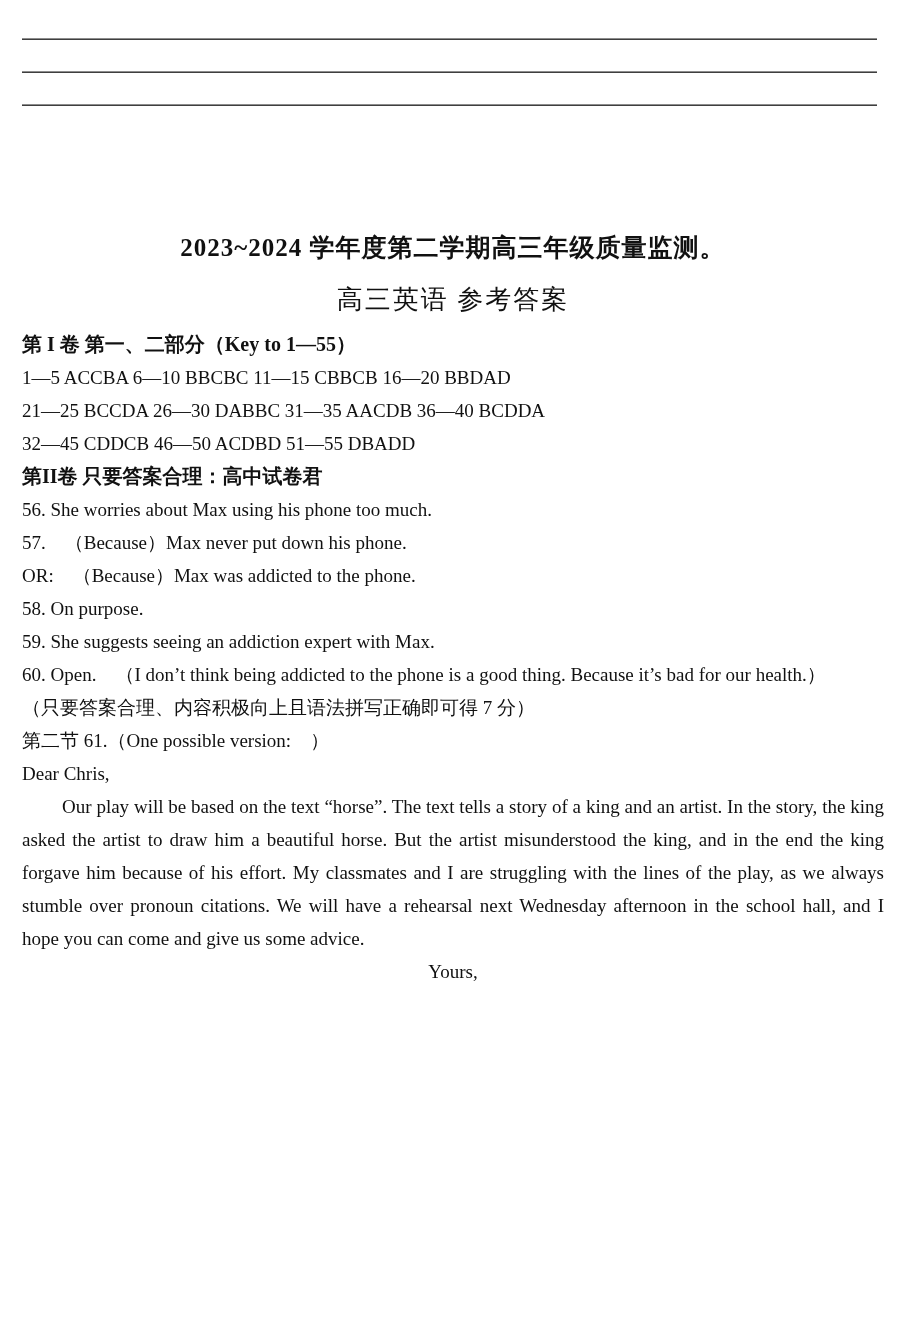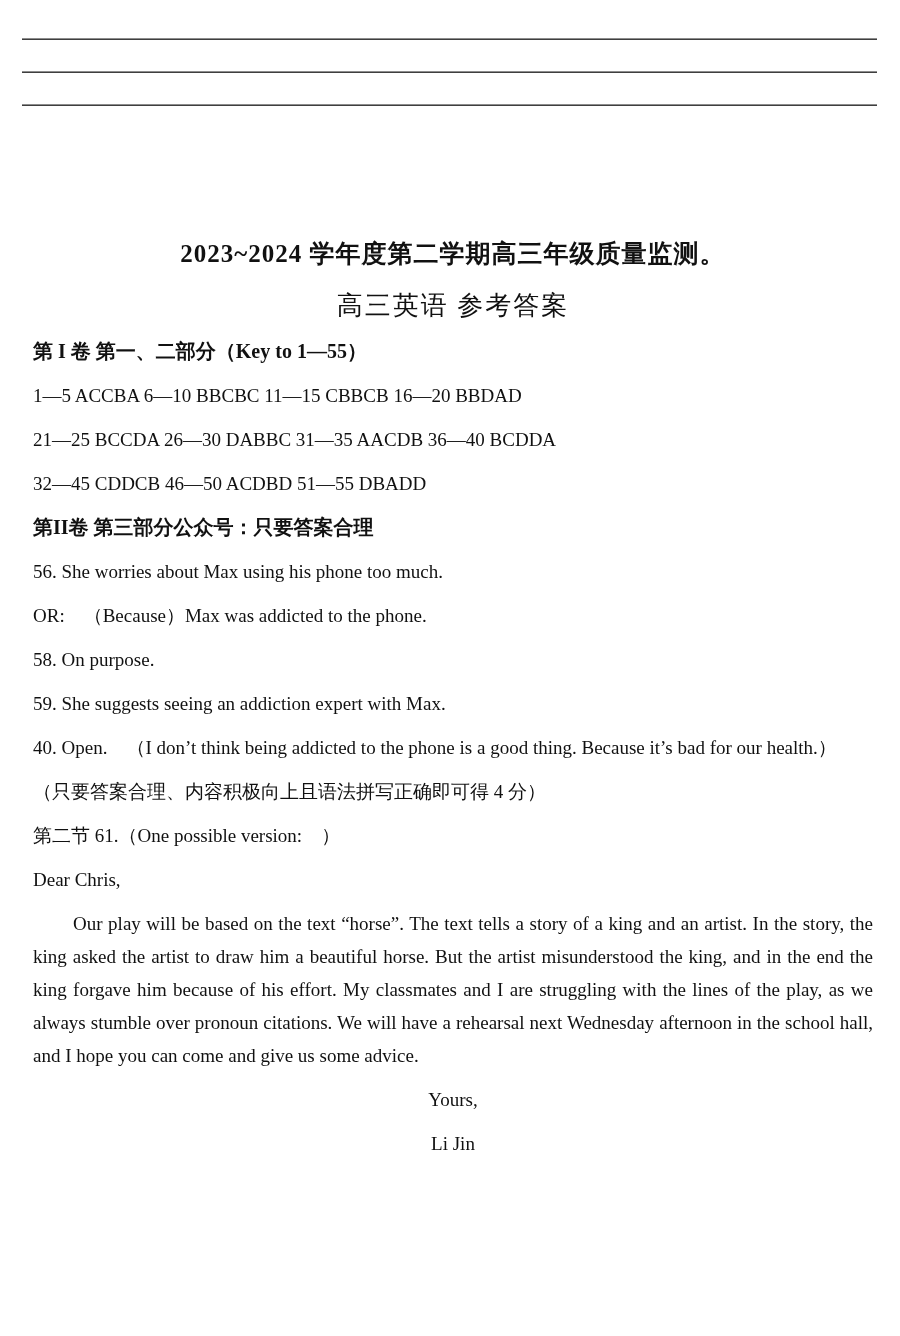--- a/index.html
+++ b/index.html
@@ -19,21 +19,21 @@
     height: 2px;
     background: linear-gradient(to bottom, #8c8c8c 0, #8c8c8c 1px, #3f3f3f 1px, #3f3f3f 2px);
   }
   .rule-1 { top: 38px; }
   .rule-2 { top: 71px; }
   .rule-3 { top: 104px; }
 
   .content {
     position: absolute;
     left: 22px;
-    top: 12px;
+    top: 6px;
     width: 862px;
   }
   .doc-title {
     margin-top: 224px;
     text-align: center;
     font-weight: bold;
     font-size: 25px;
     line-height: 36px;
     letter-spacing: 1px;
   }
@@ -43,21 +43,21 @@
     font-weight: normal;
     font-size: 26px;
     line-height: 36px;
     letter-spacing: 2px;
   }
   .body-text {
     margin-top: 10px;
     font-size: 19px;
     line-height: 33px;
   }
-  .body-text p { margin: 11px; }
+  .body-text p { margin: 0; }
   p.bold { font-weight: bold; font-size: 20px; }
   p.para {
     text-align: justify;
     text-indent: 40px;
   }
   p.closing { text-align: center; }
   .ul { }
 </style>
 </head>
 <body>
@@ -75,37 +75,37 @@
     <div class="doc-subtitle">高三英语 参考答案</div>
 
     <div class="body-text">
 
       <p class="bold">第 I 卷 第一、二部分（Key to 1—55）</p>
 
       <p>1—5 ACCBA 6—10 BBCBC 11—15 CBBCB 16—20 BBDAD</p>
       <p>21—25 BCCDA 26—30 DABBC 31—35 AACDB 36—40 BCDDA</p>
       <p>32—45 CDDCB 46—50 ACDBD 51—55 DBADD</p>
 
-      <p class="bold">第II卷 第三部分公众号：只要答案合理</p>
+      <p class="bold">第II卷 只要答案合理：高中试卷君</p>
 
 
       <p>56. She worries about Max using his phone too much.</p>
+      <p>57.　（Because）Max never put down his phone.</p>
       <p>OR:　（Because）Max was addicted to the phone.</p>
       <p>58. On purpose.</p>
       <p>59. She suggests seeing an addiction expert with Max.</p>
-      <p>40. Open.　（I don’t think being addicted to the phone is a good thing. Because it’s bad for our health.）</p>
+      <p>60. Open.　（I don’t think being addicted to the phone is a good thing. Because it’s bad for our health.）</p>
 
-      <p>（只要答案合理、内容积极向上且语法拼写正确即可得 4 分）</p>
+      <p>（只要答案合理、内容积极向上且语法拼写正确即可得 7 分）</p>
 
       <p>第二节 61.（One possible version:　）</p>
 
       <p><span class="ul">Dear Chris,</span></p>
 
 
       <p class="para">Our play will be based on the text “horse”. The text tells a story of a king and an artist. In the story, the king asked the artist to draw him a beautiful horse. But the artist misunderstood the king, and in the end the king forgave him because of his effort. My classmates and I are struggling with the lines of the play, as we always stumble over pronoun citations. We will have a rehearsal next Wednesday afternoon in the school hall, and I hope you can come and give us some advice.</p>
 
       <p class="closing"><span class="ul">Yours,</span></p>
 
-      <p class="closing"><span class="ul">Li Jin</span></p>
 
     </div>
   </div>
 </div>
 
 </body></html>

